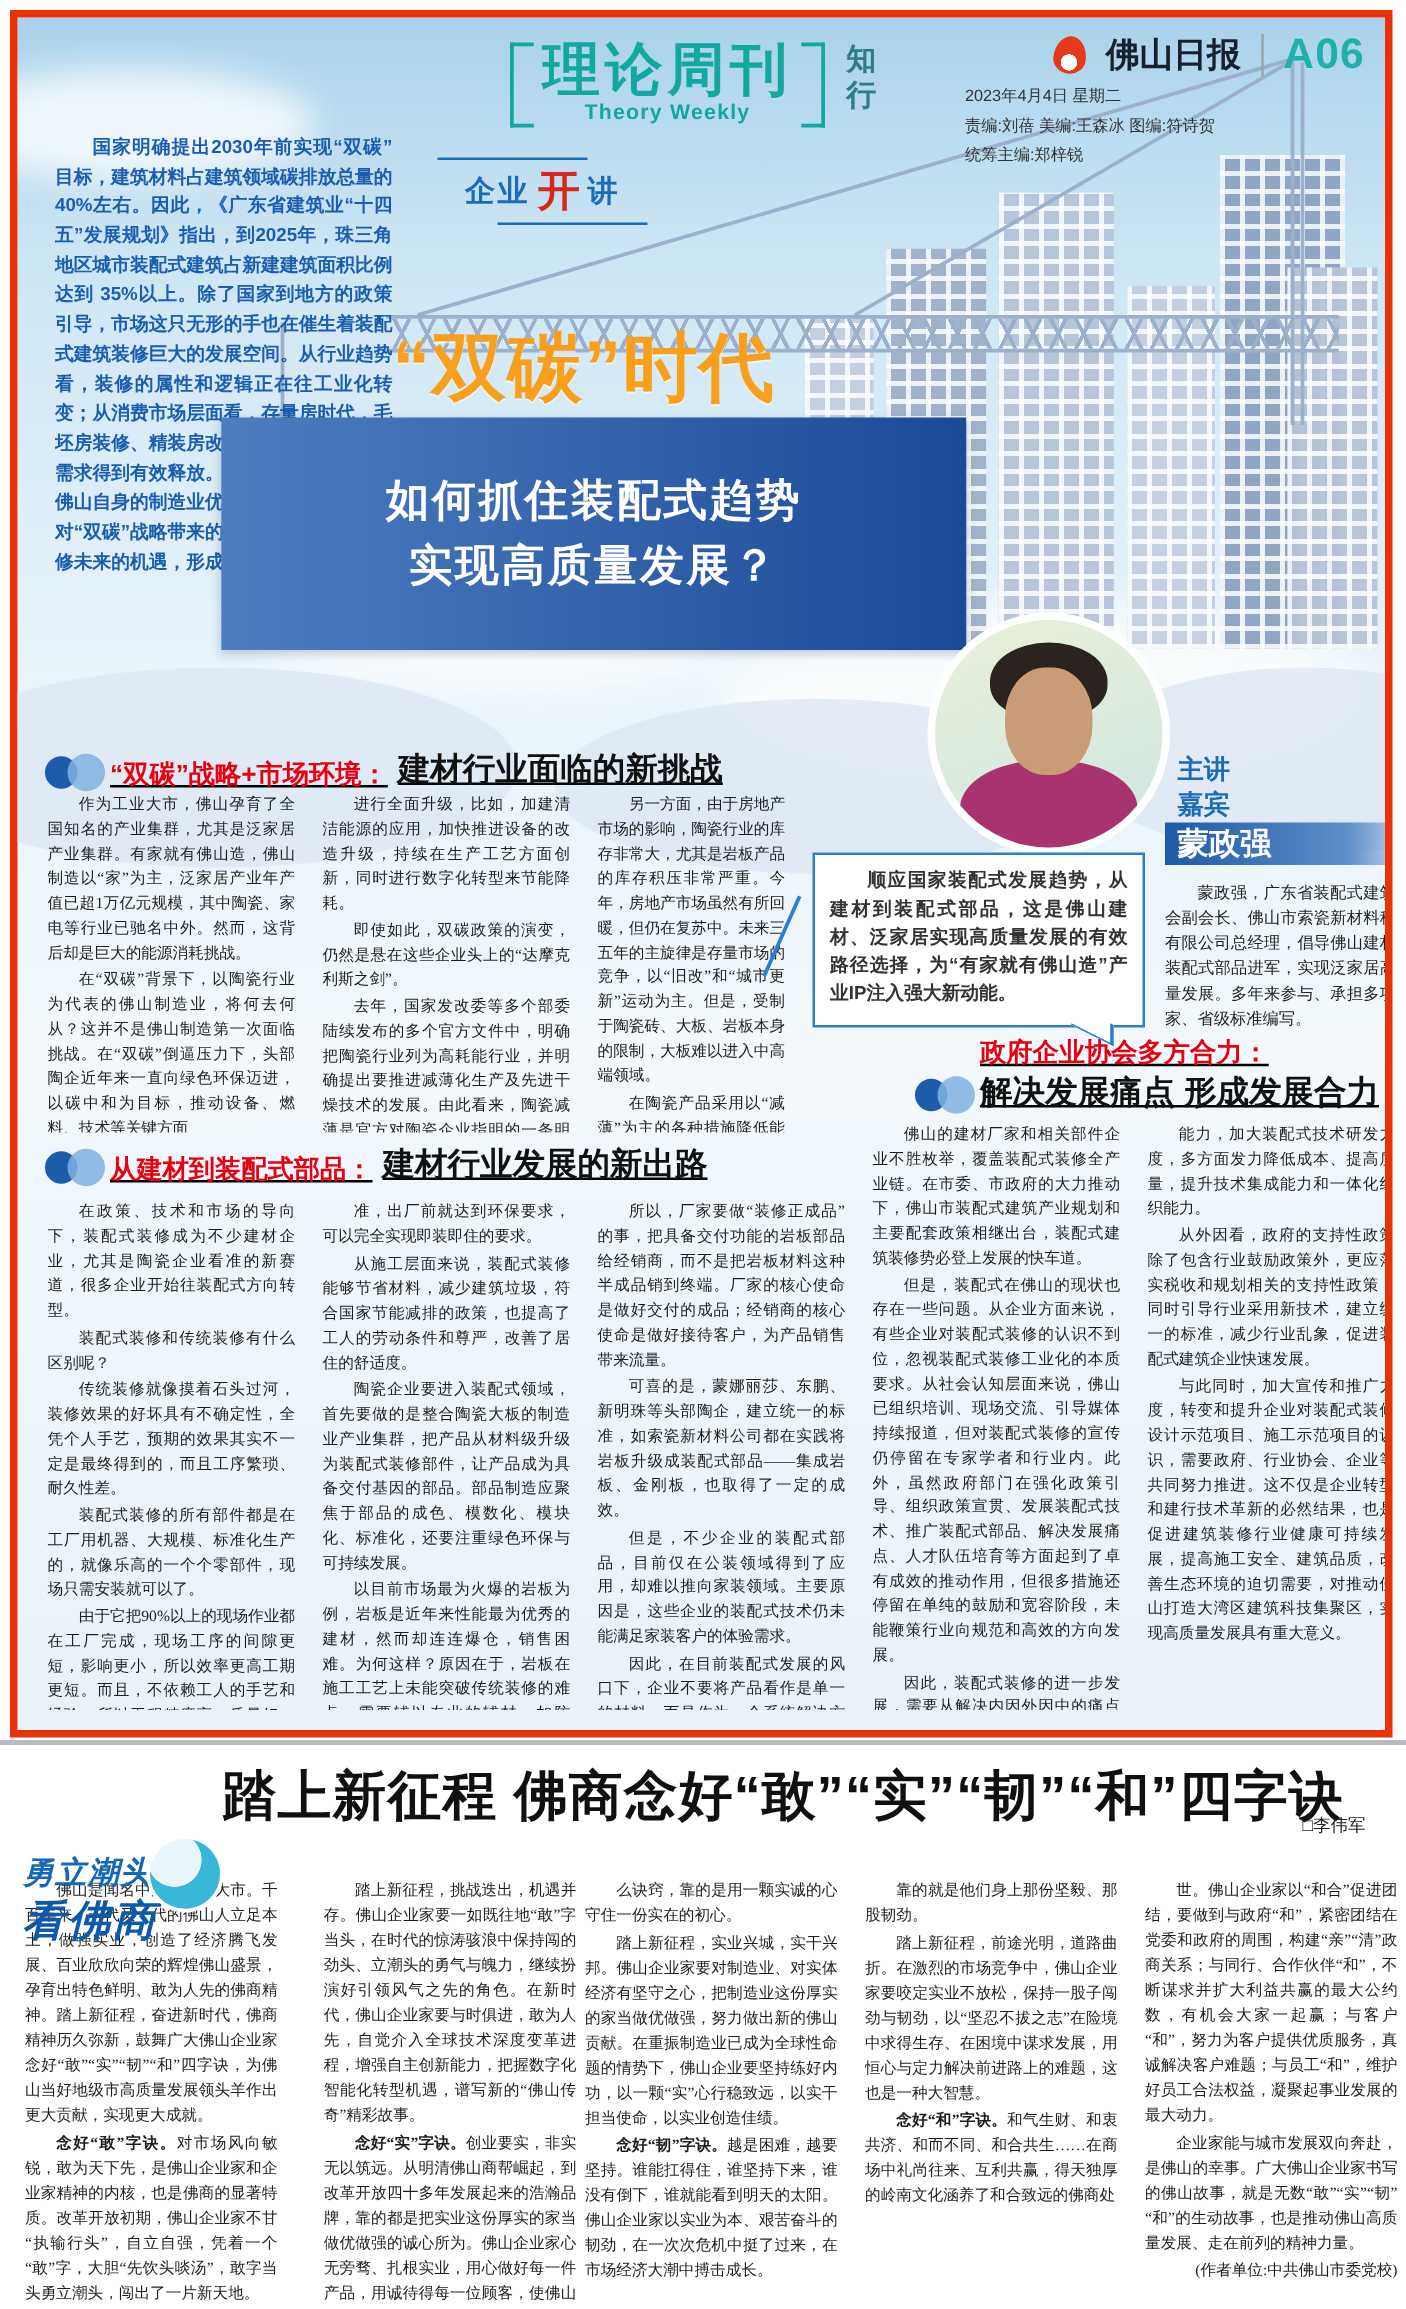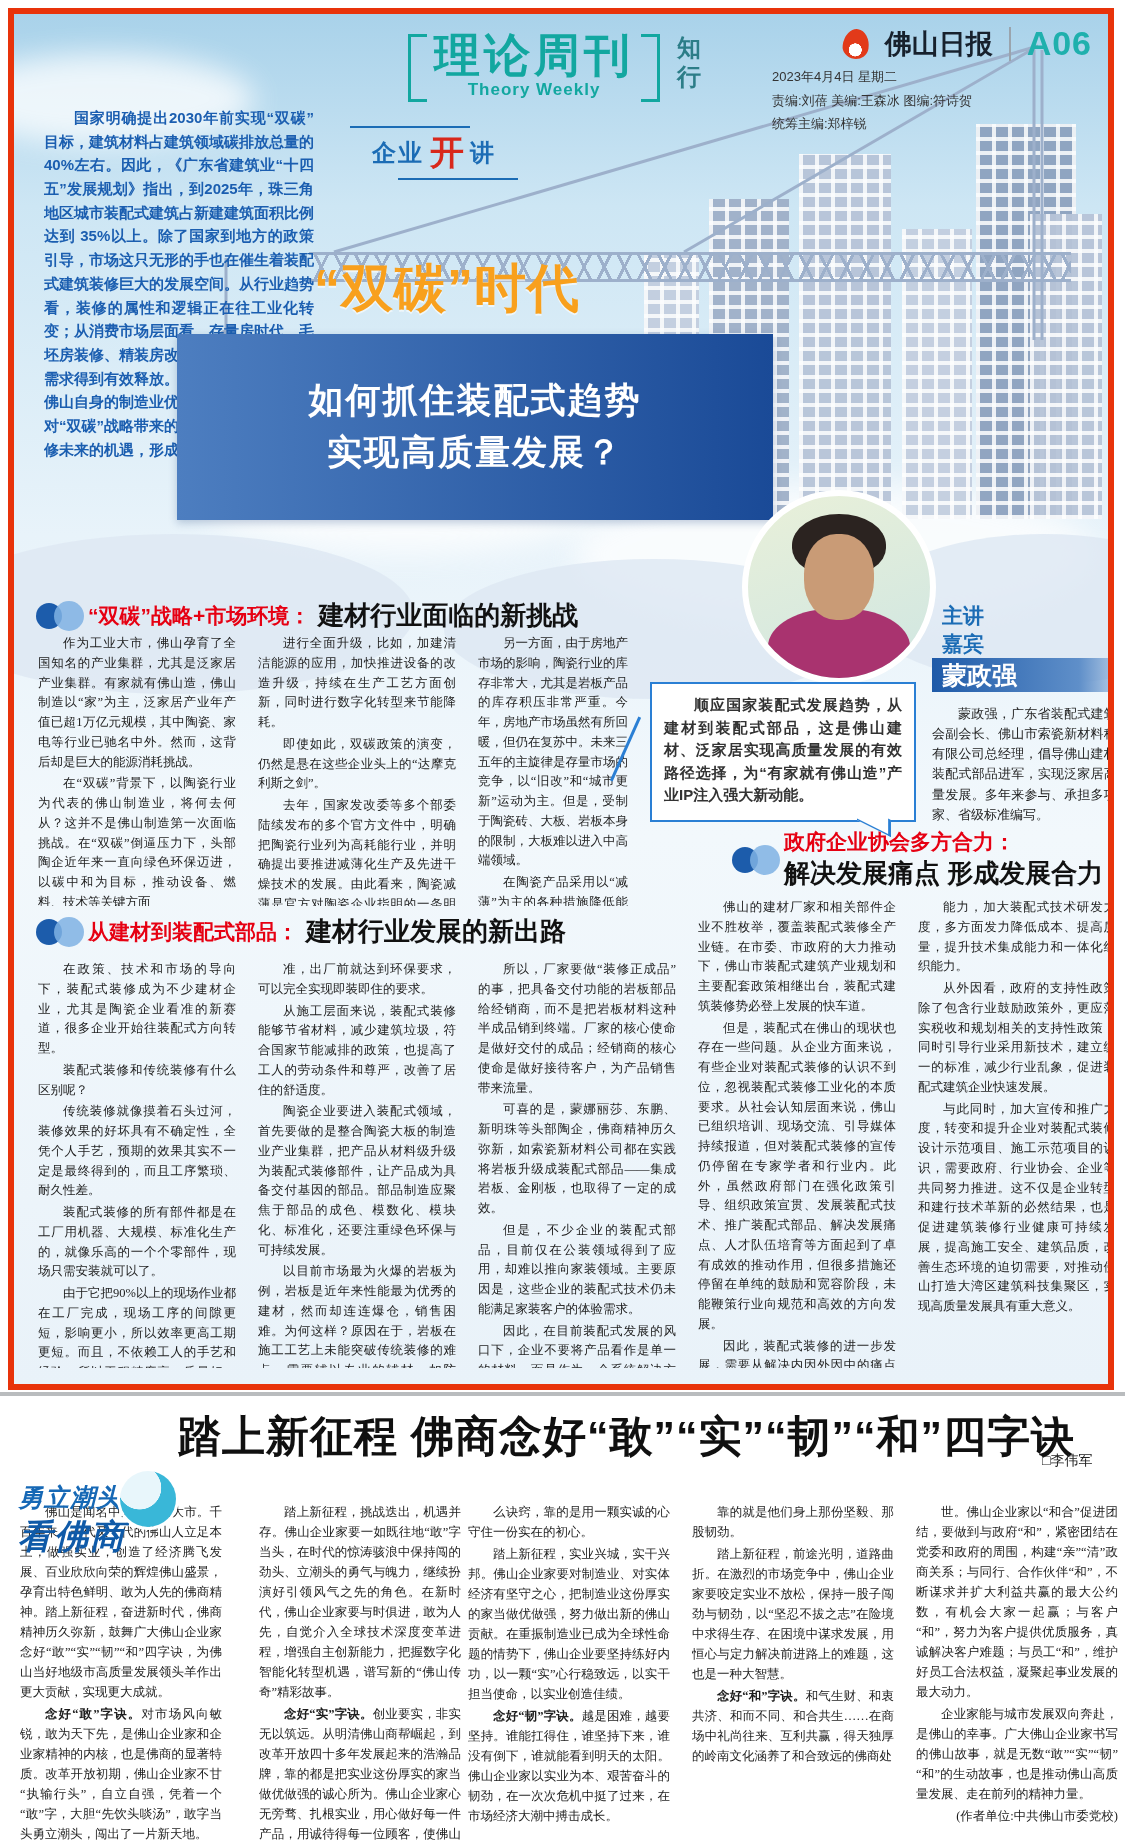--- a/index.html
+++ b/index.html
@@ -43,21 +43,21 @@
     font-size:15px;line-height:1.58;text-align:justify;text-indent:2em;overflow:hidden;}
   
   .kaijiang{position:absolute;left:330px;top:112px;width:180px;text-align:center;}
   .kaijiang .row{display:flex;align-items:center;justify-content:center;gap:6px;}
   .kaijiang .blue{color:#1b6cb5;font-size:24px;font-weight:bold;letter-spacing:2px;}
   .kaijiang .red{color:#d8281b;font-size:34px;font-weight:bold;font-family:"Liberation Serif",serif;}
   .kaijiang .bar{height:2px;background:#1b6cb5;}
   .bar.topbar{width:120px;margin:0 auto 2px 6px;}
   .bar.botbar{width:120px;margin:2px 6px 0 auto;}
   
-  .kicker{position:absolute;left:300px;top:240px;font-size:52px;font-weight:bold;color:#f8a01d;
+  .kicker{position:absolute;left:300px;top:240px;font-size:60px;font-weight:bold;color:#f8a01d;
     letter-spacing:1px;text-shadow:0 2px 0 rgba(255,255,255,.6);white-space:nowrap;}
   .banner{position:absolute;left:163px;top:320px;width:596px;height:186px;
     background:linear-gradient(90deg,#4d7ec0,#1a4a97);display:flex;flex-direction:column;
     justify-content:center;align-items:center;box-shadow:0 3px 8px rgba(20,60,120,.25);}
   .banner div{color:#fff;font-weight:bold;font-size:35px;line-height:1.5;letter-spacing:2px;
     font-family:"Liberation Serif",serif;white-space:nowrap;}
   
   .photo{position:absolute;left:728px;top:476px;width:182px;height:182px;border-radius:50%;
     border:6px solid #fff;overflow:hidden;z-index:5;
     background:linear-gradient(160deg,#e9f0d9,#cfe6e2);}
@@ -76,21 +76,21 @@
     font-family:"Liberation Serif",serif;font-size:13px;line-height:1.55;color:#222;
     text-align:justify;text-indent:2em;overflow:hidden;}
   .quote{position:absolute;left:636px;top:668px;width:266px;height:140px;background:#fff;
     border:2px solid #2a7fd4;z-index:6;padding:10px 12px;box-sizing:border-box;
     font-size:15px;font-weight:bold;color:#333;line-height:1.5;text-align:justify;text-indent:2em;}
   .quote .tail{position:absolute;right:28px;bottom:-12px;width:22px;height:22px;background:#fff;
     border-right:2px solid #2a7fd4;border-bottom:2px solid #2a7fd4;transform:skewX(45deg) rotate(45deg);}
   .slash{position:absolute;left:610px;top:700px;width:3px;height:70px;background:#2a7fd4;
     transform:rotate(24deg);z-index:5;}
   
-  .sec-head{position:absolute;display:flex;align-items:center;gap:8px;z-index:4;}
+  .sec-head{position:absolute;display:flex;align-items:flex-end;gap:8px;z-index:4;text-decoration:underline;}
   .dots{position:relative;width:44px;height:30px;flex:0 0 44px;}
   .dots i{position:absolute;border-radius:50%;display:block;}
   .dots i.d1{left:0;top:2px;width:26px;height:26px;background:#1c5cab;}
   .dots i.d2{left:18px;top:0;width:30px;height:30px;background:#7fb2e3;opacity:.85;}
   .sec-red{color:#e60012;font-weight:bold;font-size:21px;white-space:nowrap;}
   .sec-black{color:#111;font-weight:bold;font-size:26px;white-space:nowrap;}
   
   .col{position:absolute;width:198px;overflow:hidden;z-index:3;
     font-family:"Liberation Serif",serif;font-size:12.5px;line-height:1.58;color:#1d1d1d;
     text-align:justify;}
@@ -254,21 +254,21 @@
       <p>由于它把90%以上的现场作业都在工厂完成，现场工序的间隙更短，影响更小，所以效率更高工期更短。而且，不依赖工人的手艺和经验，所以工程精度高、质量好，具有高度的确定性，能够实现所见即所得。因为所有装修部件是工厂生产预制的，完全符合国家的产业政策和国家的技术标</p>
     </div>
     <div class="col" style="left:244px;top:946px;height:408px;">
       <p>准，出厂前就达到环保要求，可以完全实现即装即住的要求。</p>
       <p>从施工层面来说，装配式装修能够节省材料，减少建筑垃圾，符合国家节能减排的政策，也提高了工人的劳动条件和尊严，改善了居住的舒适度。</p>
       <p>陶瓷企业要进入装配式领域，首先要做的是整合陶瓷大板的制造业产业集群，把产品从材料级升级为装配式装修部件，让产品成为具备交付基因的部品。部品制造应聚焦于部品的成色、模数化、模块化、标准化，还要注重绿色环保与可持续发展。</p>
       <p>以目前市场最为火爆的岩板为例，岩板是近年来性能最为优秀的建材，然而却连连爆仓，销售困难。为何这样？原因在于，岩板在施工工艺上未能突破传统装修的难点，需要辅以专业的辅材，如防水、背胶、瓷砖胶、美缝剂等，终端交付困难重重。</p>
     </div>
     <div class="col" style="left:464px;top:946px;height:408px;">
       <p>所以，厂家要做“装修正成品”的事，把具备交付功能的岩板部品给经销商，而不是把岩板材料这种半成品销到终端。厂家的核心使命是做好交付的成品；经销商的核心使命是做好接待客户，为产品销售带来流量。</p>
-      <p>可喜的是，蒙娜丽莎、东鹏、新明珠等头部陶企，佛商精神历久弥新，如索瓷新材料公司都在实践将岩板升级成装配式部品——集成岩板、金刚板，也取得了一定的成效。</p>
+      <p>可喜的是，蒙娜丽莎、东鹏、新明珠等头部陶企，建立统一的标准，如索瓷新材料公司都在实践将岩板升级成装配式部品——集成岩板、金刚板，也取得了一定的成效。</p>
       <p>但是，不少企业的装配式部品，目前仅在公装领域得到了应用，却难以推向家装领域。主要原因是，这些企业的装配式技术仍未能满足家装客户的体验需求。</p>
       <p>因此，在目前装配式发展的风口下，企业不要将产品看作是单一的材料，而是作为一个系统解决方案来看待，从而加大研究产品与技术，降低装修的难度和复杂度，提供给社会和消费者所需要的装配式装修解决方案。</p>
     </div>
 
     <div class="col" style="left:684px;top:884px;height:470px;">
       <p>佛山的建材厂家和相关部件企业不胜枚举，覆盖装配式装修全产业链。在市委、市政府的大力推动下，佛山市装配式建筑产业规划和主要配套政策相继出台，装配式建筑装修势必登上发展的快车道。</p>
       <p>但是，装配式在佛山的现状也存在一些问题。从企业方面来说，有些企业对装配式装修的认识不到位，忽视装配式装修工业化的本质要求。从社会认知层面来说，佛山已组织培训、现场交流、引导媒体持续报道，但对装配式装修的宣传仍停留在专家学者和行业内。此外，虽然政府部门在强化政策引导、组织政策宣贯、发展装配式技术、推广装配式部品、解决发展痛点、人才队伍培育等方面起到了卓有成效的推动作用，但很多措施还停留在单纯的鼓励和宽容阶段，未能鞭策行业向规范和高效的方向发展。</p>
       <p>因此，装配式装修的进一步发展，需要从解决内因外因中的痛点着手。</p>
 
     </div>

